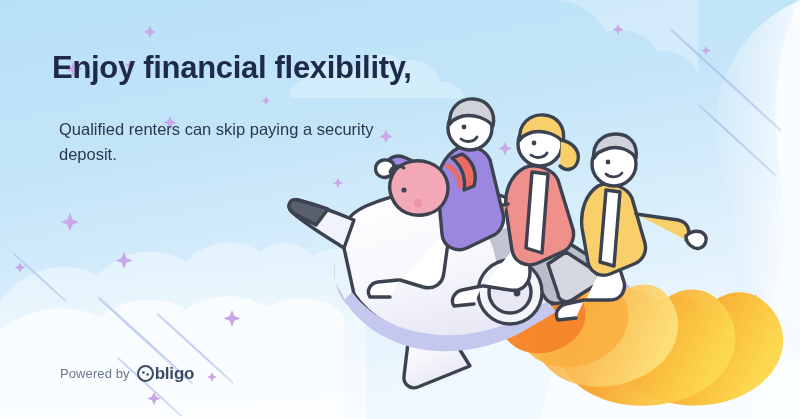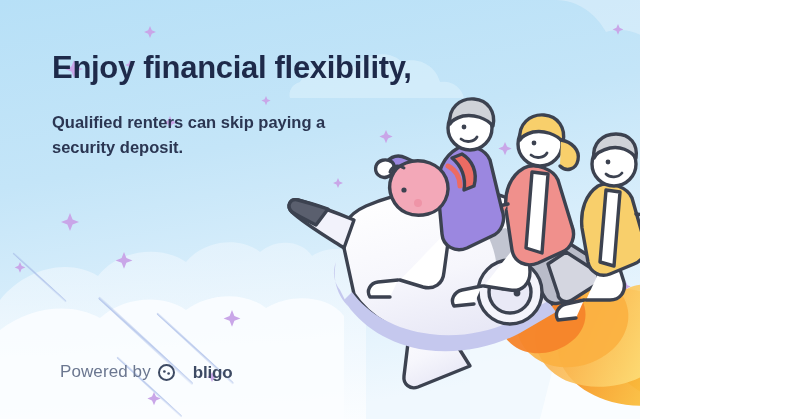--- a/index.html
+++ b/index.html
@@ -2,21 +2,21 @@
 <html><head>
 <meta charset="utf-8">
 <style>
   html, body {
     margin: 0;
     padding: 0;
     background: #ffffff;
   }
   #banner {
     position: relative;
-    width: 640px;
+    width: 800px;
     height: 419px;
     overflow: hidden;
     font-family: "Liberation Sans", sans-serif;
     background: linear-gradient(160deg, #b9e1f7 0%, #c2e4f8 35%, #d8eefb 70%, #eef7fd 100%);
   }
   #bg-svg, #art-svg {
     position: absolute;
     top: 0; left: 0;
     width: 800px;
     height: 419px;
@@ -31,47 +31,47 @@
   }
   #headline {
     margin: 0;
     font-size: 31px;
     line-height: 1.30;
     font-weight: bold;
     color: #1e2a4a;
     letter-spacing: -0.3px;
   }
   #subheadline {
-    margin: 0;
+    margin: 7px;
     padding-top: 22px;
     font-size: 16.5px;
     line-height: 1.47;
-    font-weight: bold;
+    font-weight: normal;
     color: #2b3652;
     max-width: 320px;
   }
   #footer-logo {
     position: absolute;
     left: 60px;
     bottom: 37px;
     display: flex;
     align-items: center;
     gap: 7px;
     z-index: 5;
   }
   #powered-by-text {
-    font-size: 17px;
+    font-size: 13px;
     color: #6b7790;
     font-weight: normal;
     letter-spacing: 0.1px;
   }
   #obligo-wordmark {
     display: flex;
     align-items: center;
-    gap: 18px;
+    gap: 1px;
     font-size: 17px;
     font-weight: bold;
     color: #3d4a63;
     letter-spacing: -0.2px;
   }
   #obligo-name { line-height: 1; }
 </style>
 </head>
 <body>
 

